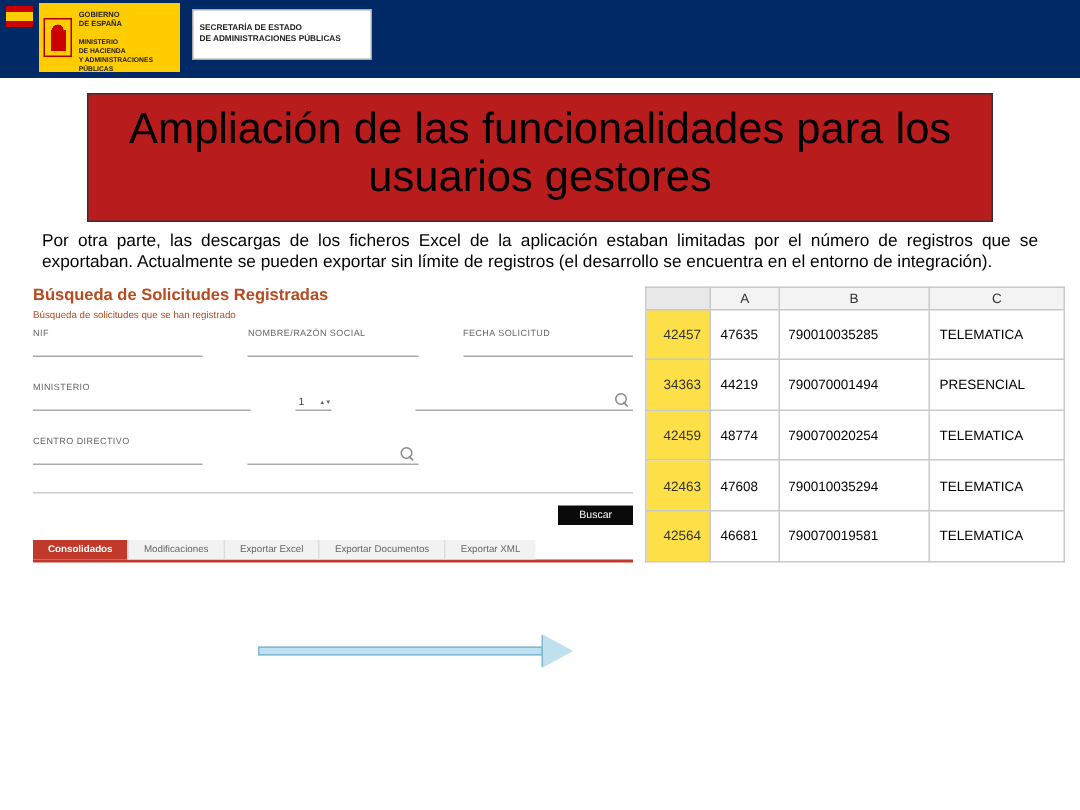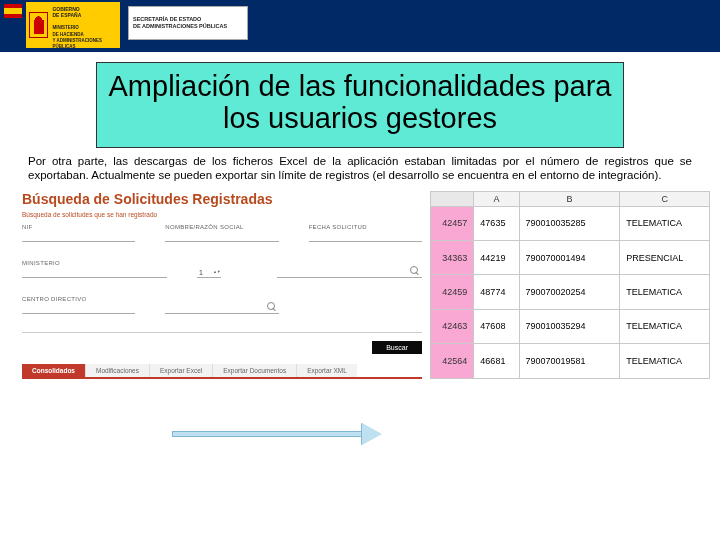--- a/index.html
+++ b/index.html
@@ -54,23 +54,23 @@
     border: 1px solid #aaa;
     padding: 3px 4px;
     font-size: 5.5px; line-height: 1.25;
     font-weight: bold;
     color: #222;
     white-space: pre-line;
     display: flex; align-items: center;
   }
   .title-box {
     margin: 10px auto 6px;
-    width: 528px;
+    width: 604px;
     border: 1.5px solid #333;
-    background: #5eead4;
+    background: #b91c1c;
     padding: 8px 10px 12px;
     text-align: center;
   }
   .title-box h1 {
     font-size: 29px;
     font-weight: normal;
     font-family: Arial, sans-serif;
     color: #000;
     line-height: 1.1;
   }
@@ -89,21 +89,21 @@
   }
   .app-mock {
     flex: 1;
     font-size: 7px;
     color: #444;
     position: relative;
   }
   .app-mock .app-title {
     color: #b84a1f;
     font-weight: bold;
-    font-size: 14px;
+    font-size: 11px;
     margin-bottom: 4px;
   }
   .app-mock .sub {
     color: #b84a1f;
     font-size: 6.5px;
     margin-bottom: 6px;
   }
   .form-row {
     display: flex;
     gap: 30px;
@@ -218,21 +218,21 @@
     white-space:nowrap;
     font-family: Arial, sans-serif;
   }
   .spreadsheet th{
     background:#f3f3f3;
     font-weight:normal;
     text-align:center;
     color:#333;
   }
   .spreadsheet .rowhdr{
-    background:#f9a8d4;
+    background:#fde047;
     text-align:right;
     color:#333;
     width:44px;
   }
   .spreadsheet td.a{ width:46px; }
   .spreadsheet td.b{ width:104px; }
   .spreadsheet td.c{ width:92px; }
   .spreadsheet .corner{ background:#e8e8e8; }
 </style>
 </head>

